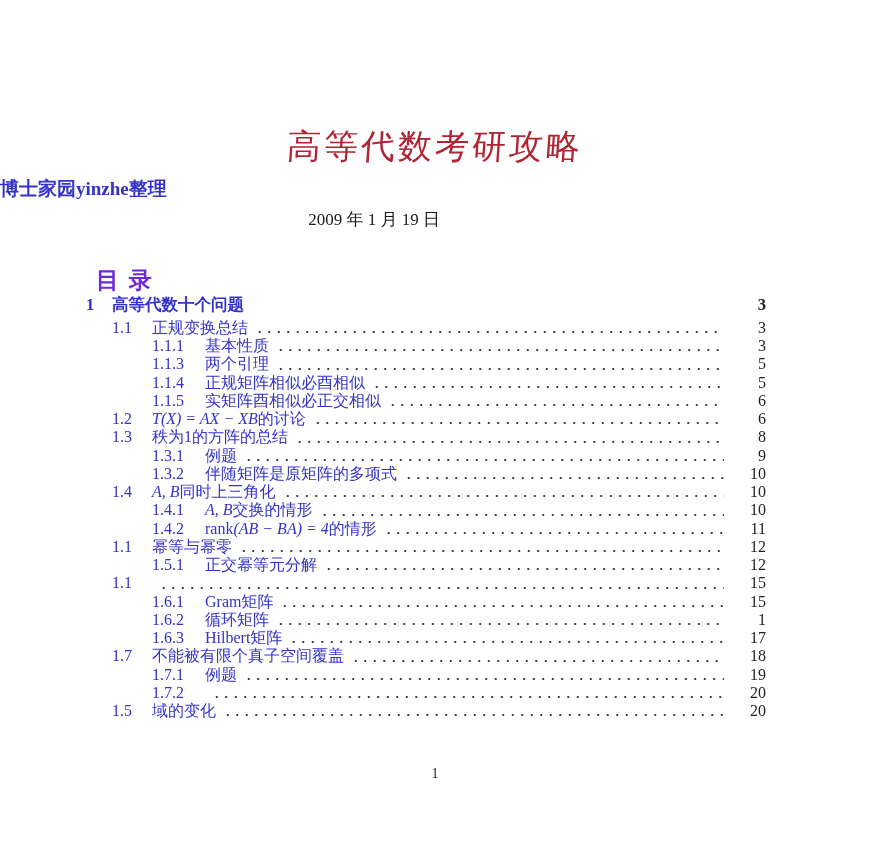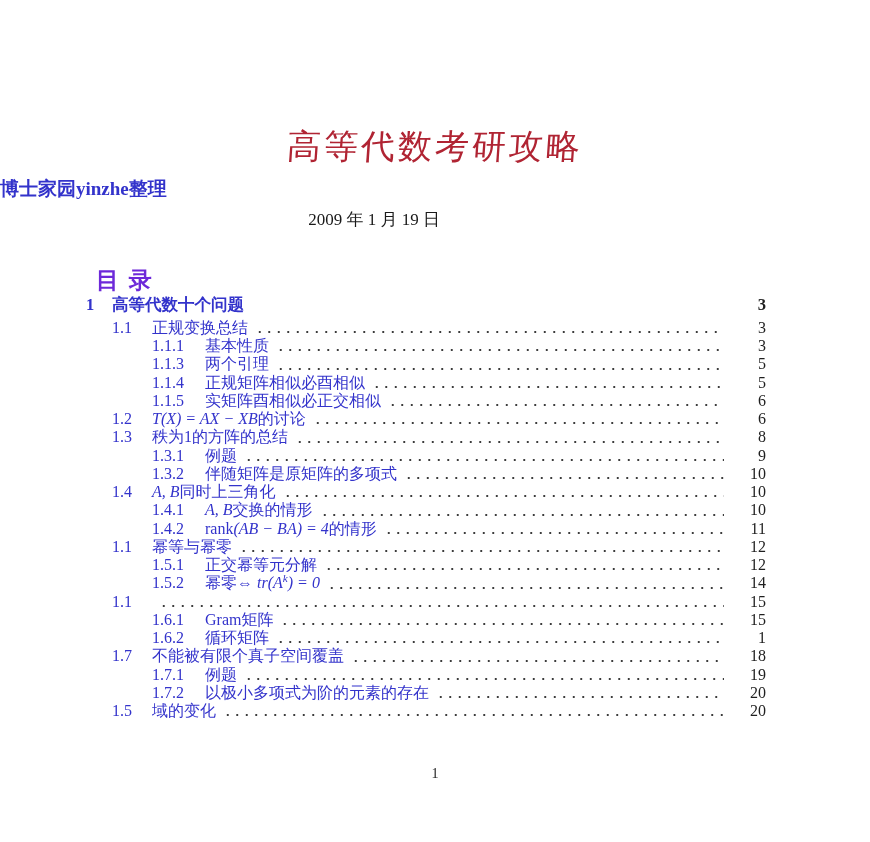--- a/index.html
+++ b/index.html
@@ -148,58 +148,57 @@
         <span class="ttl">幂等与幂零</span>
         <span class="dots"></span>
         <span class="pg">12</span>
       </div>
       <div class="toc-row lvl3">
         <span class="num">1.5.1</span>
         <span class="ttl">正交幂等元分解</span>
         <span class="dots"></span>
         <span class="pg">12</span>
       </div>
-      <div class="toc-row lvl3">
-        <span class="num">1.5.2</span>
-        <span class="ttl">幂零⇔ <i class="math">tr(A<sup>k</sup>) = 0</i></span>
-        <span class="dots"></span>
-        <span class="pg">14</span>
-      </div>
       <div class="toc-row lvl2">
         <span class="num">1.1</span>
         <span class="dots"></span>
         <span class="pg">15</span>
       </div>
       <div class="toc-row lvl3">
         <span class="num">1.6.1</span>
         <span class="ttl">Gram矩阵</span>
         <span class="dots"></span>
         <span class="pg">15</span>
       </div>
       <div class="toc-row lvl3">
         <span class="num">1.6.2</span>
         <span class="ttl">循环矩阵</span>
         <span class="dots"></span>
         <span class="pg">1</span>
       </div>
+      <div class="toc-row lvl3">
+        <span class="num">1.6.3</span>
+        <span class="ttl">Hilbert矩阵</span>
+        <span class="dots"></span>
+        <span class="pg">17</span>
+      </div>
       <div class="toc-row lvl2">
         <span class="num">1.7</span>
         <span class="ttl">不能被有限个真子空间覆盖</span>
         <span class="dots"></span>
         <span class="pg">18</span>
       </div>
       <div class="toc-row lvl3">
         <span class="num">1.7.1</span>
         <span class="ttl">例题</span>
         <span class="dots"></span>
         <span class="pg">19</span>
       </div>
       <div class="toc-row lvl3">
         <span class="num">1.7.2</span>
-        <span class="ttl">以极小多项式为阶的元素的存在</span>
         <span class="dots"></span>
         <span class="pg">20</span>
       </div>
       <div class="toc-row lvl2">
         <span class="num">1.5</span>
         <span class="ttl">域的变化</span>
         <span class="dots"></span>
         <span class="pg">20</span>
       </div>
     </nav>

